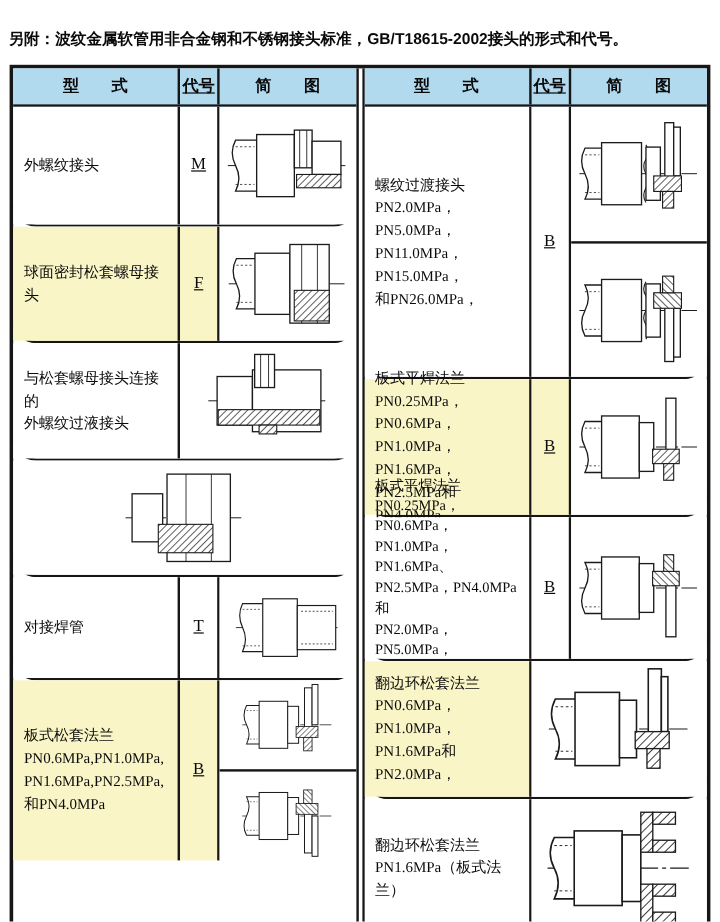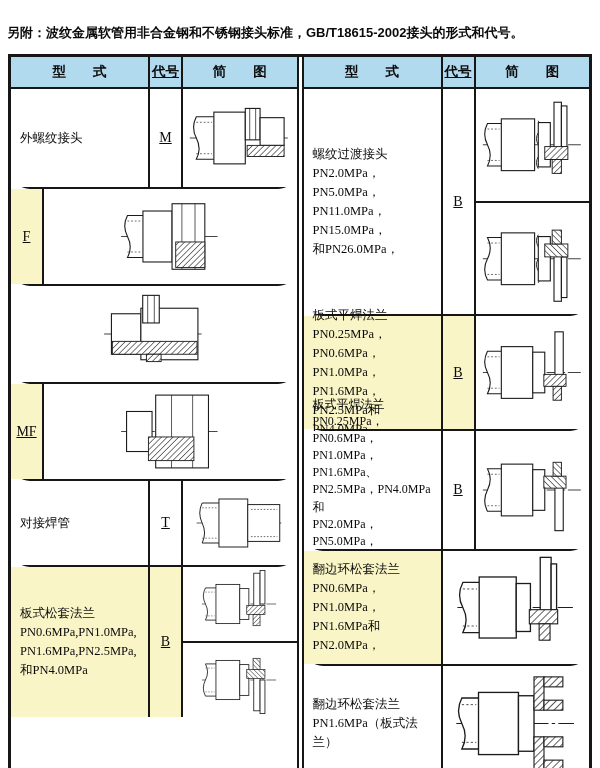--- a/index.html
+++ b/index.html
@@ -84,20 +84,21 @@
               <line x1="66.8" y1="18" x2="66.8" y2="52" stroke="#1b1b1b" stroke-width="0.8"></line>
               <line x1="73.2" y1="18" x2="73.2" y2="52" stroke="#1b1b1b" stroke-width="0.8"></line>
               <rect x="78" y="28" width="26" height="30" fill="#fff" stroke="#1b1b1b" stroke-width="1.2"></rect>
               <rect x="64" y="58" width="40" height="12" fill="url(#hatch0)" stroke="#1b1b1b" stroke-width="1"></rect>
             </svg>
           </div>
         </div>
     </div>
 
     <div class="row hl" style="height:97px">
+      <div class="cell c-type">球面密封松套螺母接头</div>
       <div class="cell c-code">F</div>
       <div class="cell c-diag">
           <div class="sub">
             <svg class="dg" viewBox="0 0 112 100" preserveAspectRatio="xMidYMid meet">
               <defs>
                 <pattern id="hatch1" width="4.5" height="4.5" patternUnits="userSpaceOnUse" patternTransform="rotate(45)">
                   <rect width="4.5" height="4.5" fill="#fff"></rect>
                   <line x1="0" y1="0" x2="0" y2="4.5" stroke="#1b1b1b" stroke-width="1.3"></line>
                 </pattern>
               </defs>
@@ -109,20 +110,22 @@
               <rect x="58" y="14" width="36" height="72" fill="#fff" stroke="#1b1b1b" stroke-width="1.2"></rect>
               <line x1="68.8" y1="14" x2="68.8" y2="86" stroke="#1b1b1b" stroke-width="0.8"></line>
               <line x1="83.2" y1="14" x2="83.2" y2="86" stroke="#1b1b1b" stroke-width="0.8"></line>
               <rect x="62" y="56" width="32" height="28" fill="url(#hatch1)" stroke="#1b1b1b" stroke-width="1"></rect>
             </svg>
           </div>
         </div>
     </div>
 
     <div class="row" style="height:98px">
+      <div class="cell c-type">与松套螺母接头连接的
+外螺纹过液接头</div>
       <div class="cell c-diag">
           <div class="sub">
             <svg class="dg" viewBox="0 0 112 100" preserveAspectRatio="xMidYMid meet">
               <defs>
                 <pattern id="hatch2" width="4.5" height="4.5" patternUnits="userSpaceOnUse" patternTransform="rotate(45)">
                   <rect width="4.5" height="4.5" fill="#fff"></rect>
                   <line x1="0" y1="0" x2="0" y2="4.5" stroke="#1b1b1b" stroke-width="1.3"></line>
                 </pattern>
               </defs>
               <line x1="2" y1="50" x2="110" y2="50" stroke="#1b1b1b" stroke-width="0.9" stroke-dasharray="14 3 3 3"></line>
@@ -132,21 +135,20 @@
               <line x1="49.4" y1="8" x2="49.4" y2="38" stroke="#1b1b1b" stroke-width="0.8"></line>
               <line x1="56.6" y1="8" x2="56.6" y2="38" stroke="#1b1b1b" stroke-width="0.8"></line>
               <rect x="11" y="58" width="92" height="14" fill="url(#hatch2)" stroke="#1b1b1b" stroke-width="1"></rect>
               <rect x="48" y="72" width="16" height="8" fill="url(#hatch2)" stroke="#1b1b1b" stroke-width="1"></rect>
             </svg>
           </div>
         </div>
     </div>
 
     <div class="row hl" style="height:97px">
-      <div class="cell c-code">MF</div>
       <div class="cell c-diag">
           <div class="sub">
             <svg class="dg" viewBox="0 0 112 100" preserveAspectRatio="xMidYMid meet">
               <defs>
                 <pattern id="hatch3" width="4.5" height="4.5" patternUnits="userSpaceOnUse" patternTransform="rotate(45)">
                   <rect width="4.5" height="4.5" fill="#fff"></rect>
                   <line x1="0" y1="0" x2="0" y2="4.5" stroke="#1b1b1b" stroke-width="1.3"></line>
                 </pattern>
               </defs>
               <line x1="2" y1="50" x2="110" y2="50" stroke="#1b1b1b" stroke-width="0.9" stroke-dasharray="14 3 3 3"></line>

